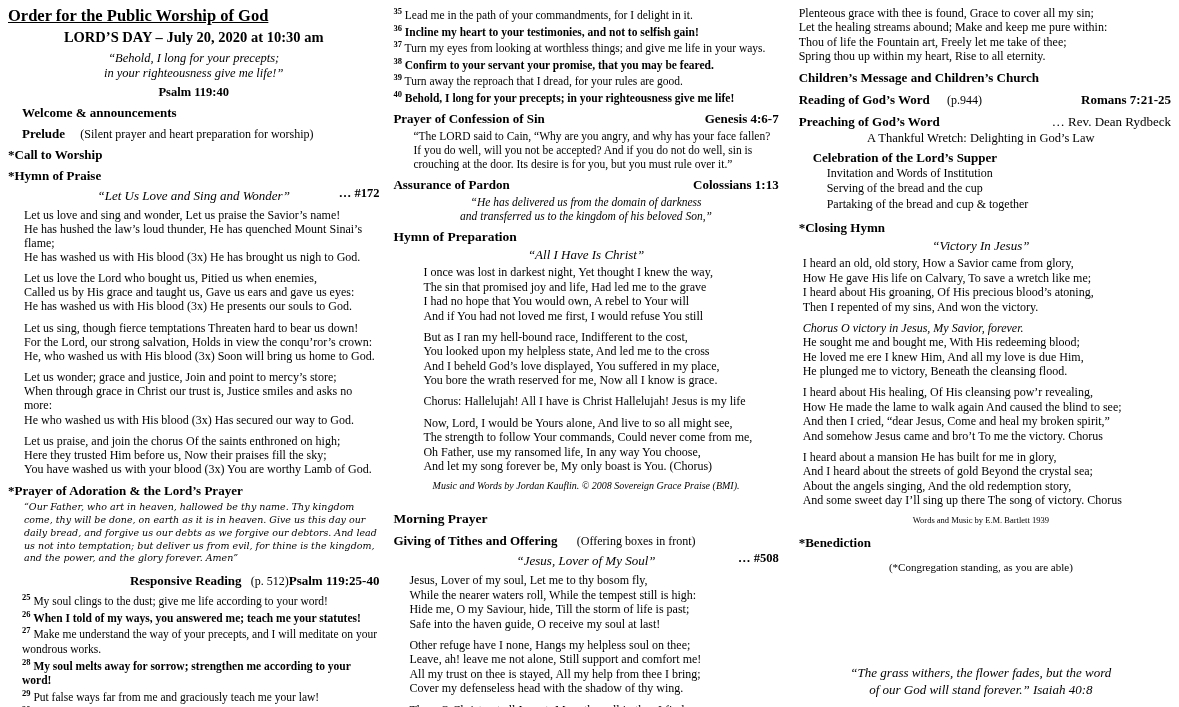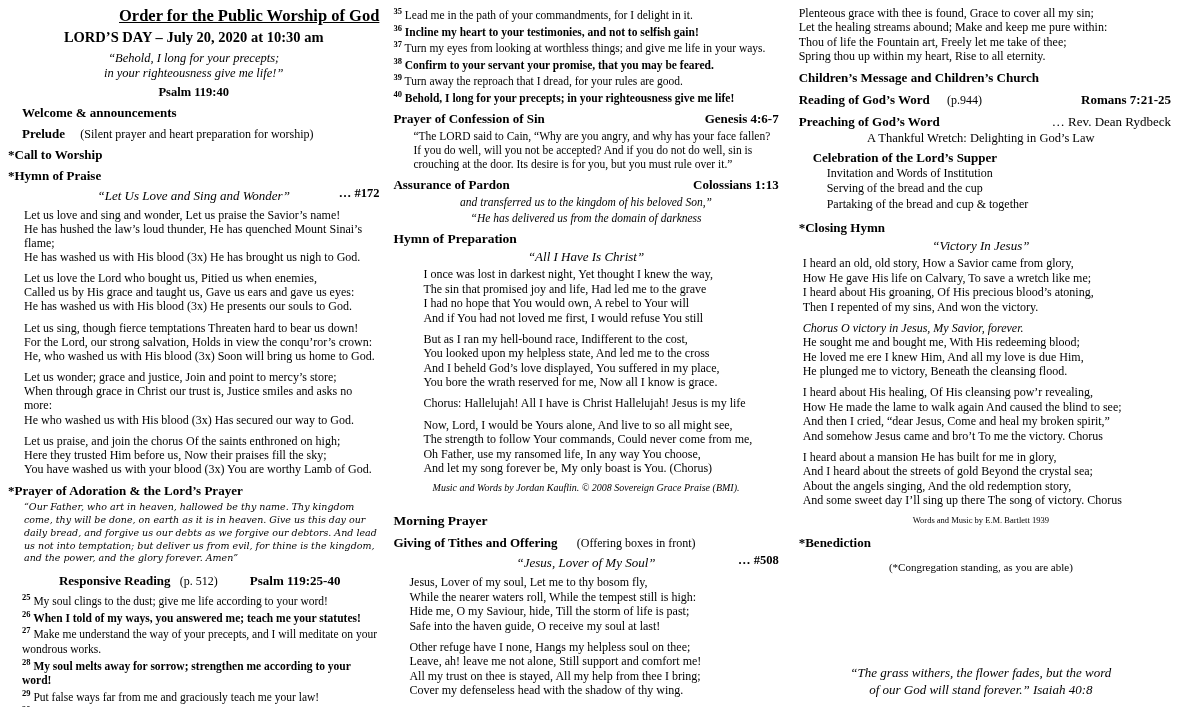--- a/index.html
+++ b/index.html
@@ -23,21 +23,21 @@
   }
   .col {
     box-sizing: border-box;
     position: relative;
   }
   .col1 { width: 382px; padding-right: 8px; }
   .col2 { width: 400px; padding: 0 6px; }
   .col3 { width: 389px; padding-left: 6px; }
 
   .title {
-    text-align: right;
+    text-align: left;
     font-weight: bold;
     font-size: 16.5px;
     text-decoration: underline;
     margin-bottom: 3px;
   }
   .subtitle {
     text-align: center;
     font-weight: bold;
     font-size: 14.5px;
     margin-bottom: 5px;
@@ -124,26 +124,25 @@
   .prayer-text {
     font-family: "DejaVu Serif", serif;
     font-style: italic;
     font-size: 9.5px;
     line-height: 1.35;
     padding-left: 16px;
     margin-top: 2px;
   }
   .resp-head {
     display: flex;
-    justify-content: center;
+    justify-content: flex-end;
     font-weight: bold;
     font-size: 13px;
     margin: 8px 0 3px 0;
     padding-left: 12px;
-    gap: 32px;
   }
   .resp-body {
     font-size: 11.5px;
     line-height: 1.28;
     padding-left: 14px;
   }
   .resp-body .v { }
   .resp-body sup { font-size: 8.5px; }
   .bold { font-weight: bold; }
   .ital { font-style: italic; }
@@ -290,22 +289,22 @@
     <div class="dotted-row">
       <span>Prayer of Confession of Sin</span>
       <span>Genesis 4:6-7</span>
     </div>
     <div class="scripture-quote">“The LORD said to Cain, “Why are you angry, and why has your face fallen? If you do well, will you not be accepted? And if you do not do well, sin is crouching at the door. Its desire is for you, but you must rule over it.”</div>
 
     <div class="dotted-row">
       <span>Assurance of Pardon</span>
       <span>Colossians 1:13</span>
     </div>
+    <div class="center-quote">“He has delivered us from the domain of darkness</div>
     <div class="center-quote" style="margin-top:0;">and transferred us to the kingdom of his beloved Son,”</div>
-    <div class="center-quote">“He has delivered us from the domain of darkness</div>
 
     <div class="hymn-head">Hymn of Preparation</div>
     <div class="song-title">“All I Have Is Christ”</div>
 
     <div class="centered-lyrics">
       <div class="stanza">
         <div>I once was lost in darkest night, Yet thought I knew the way,</div>
         <div>The sin that promised joy and life, Had led me to the grave</div>
         <div>I had no hope that You would own, A rebel to Your will</div>
         <div>And if You had not loved me first, I would refuse You still</div>

